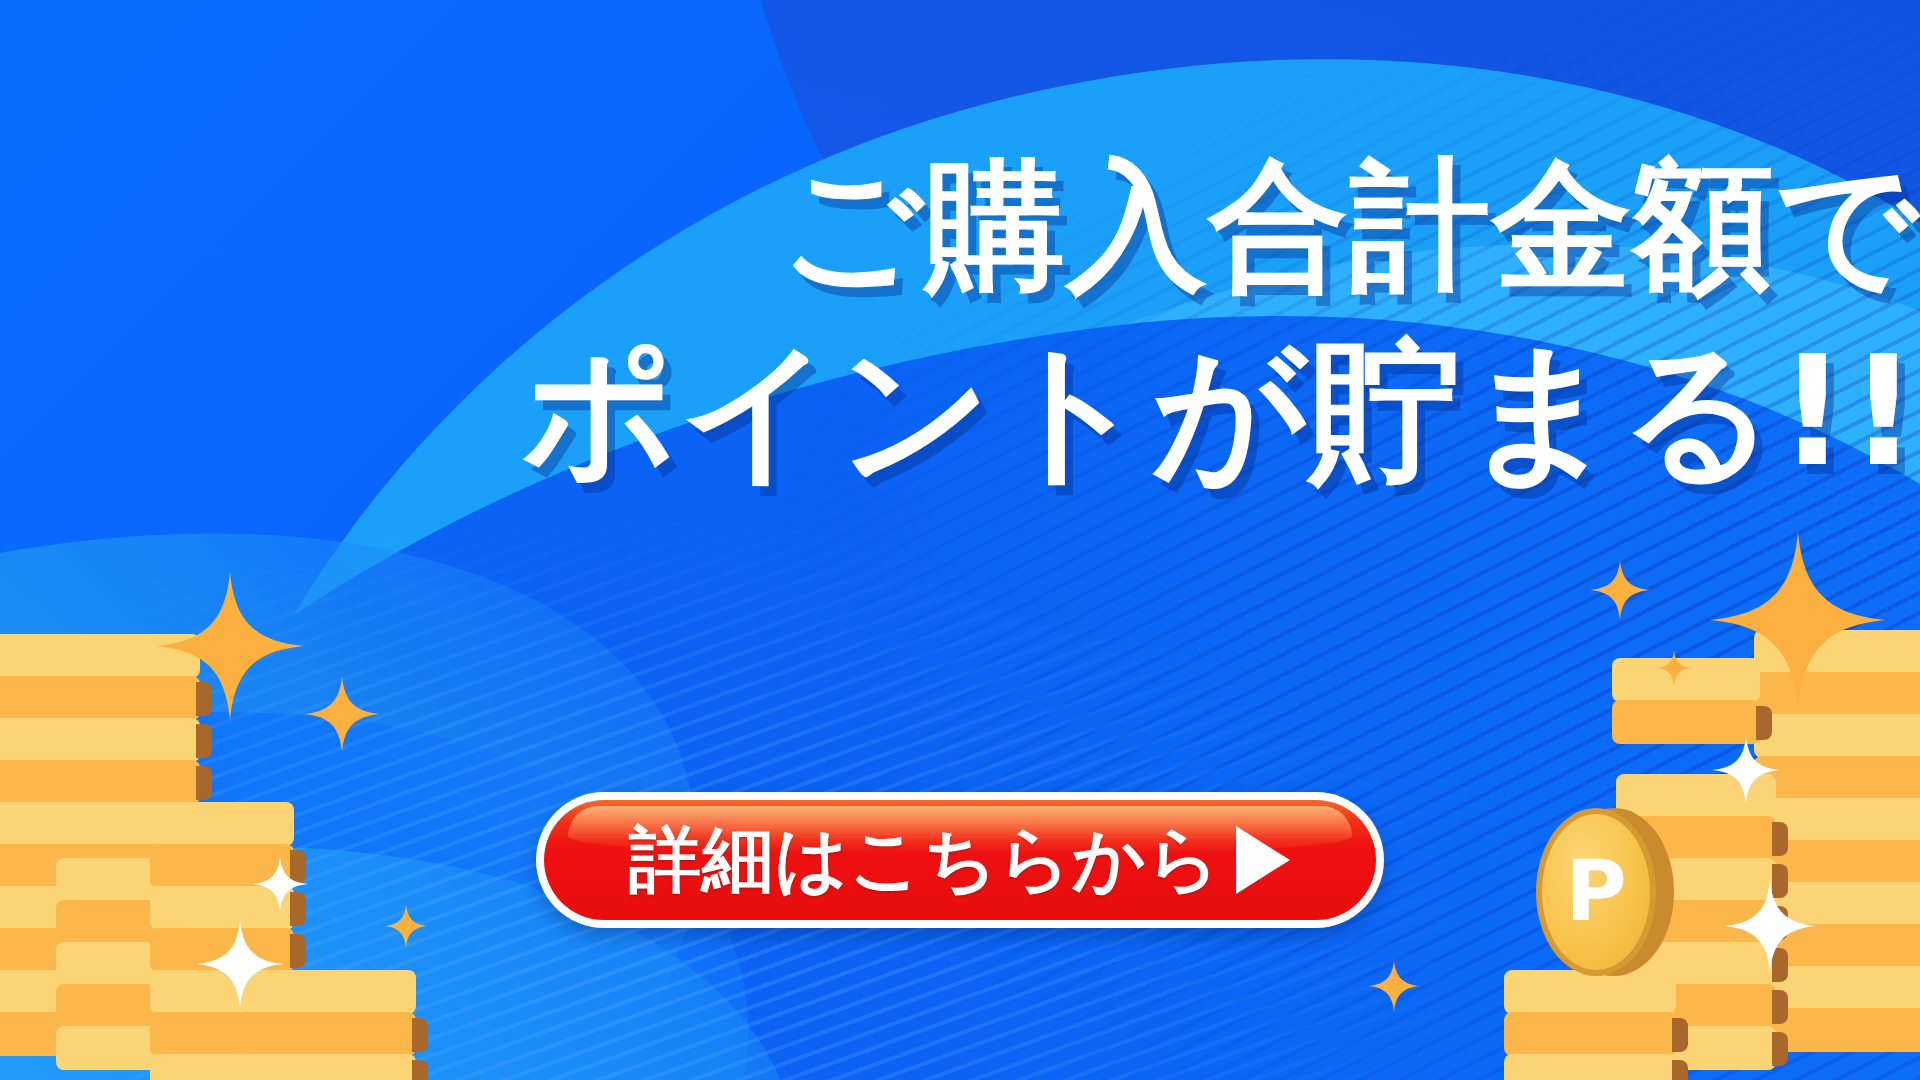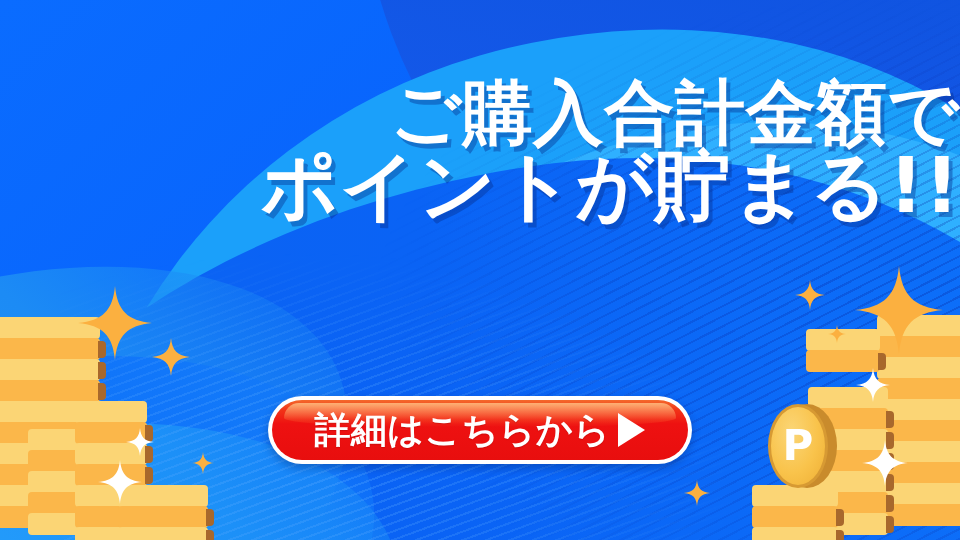--- a/index.html
+++ b/index.html
@@ -160,21 +160,21 @@
   .headline .line {
     display: block;
     color: #FFFFFF;
     font-weight: 900;
     letter-spacing: 0.012em;
     line-height: 1.0;
     text-shadow: 4px 5px 0 rgba(5,45,140,0.40);
     white-space: nowrap;
   }
   .headline .line-1 { font-size: 70px; }
-  .headline .line-2 { font-size: 76px; }
+  .headline .line-2 { font-size: 76px; margin-top: 20px; }
 
   
   .cta {
     position: absolute;
     left: 50%;
     transform: translateX(-50%);
     top: 396px;
     width: 424px;
     height: 68px;
     z-index: 40;

